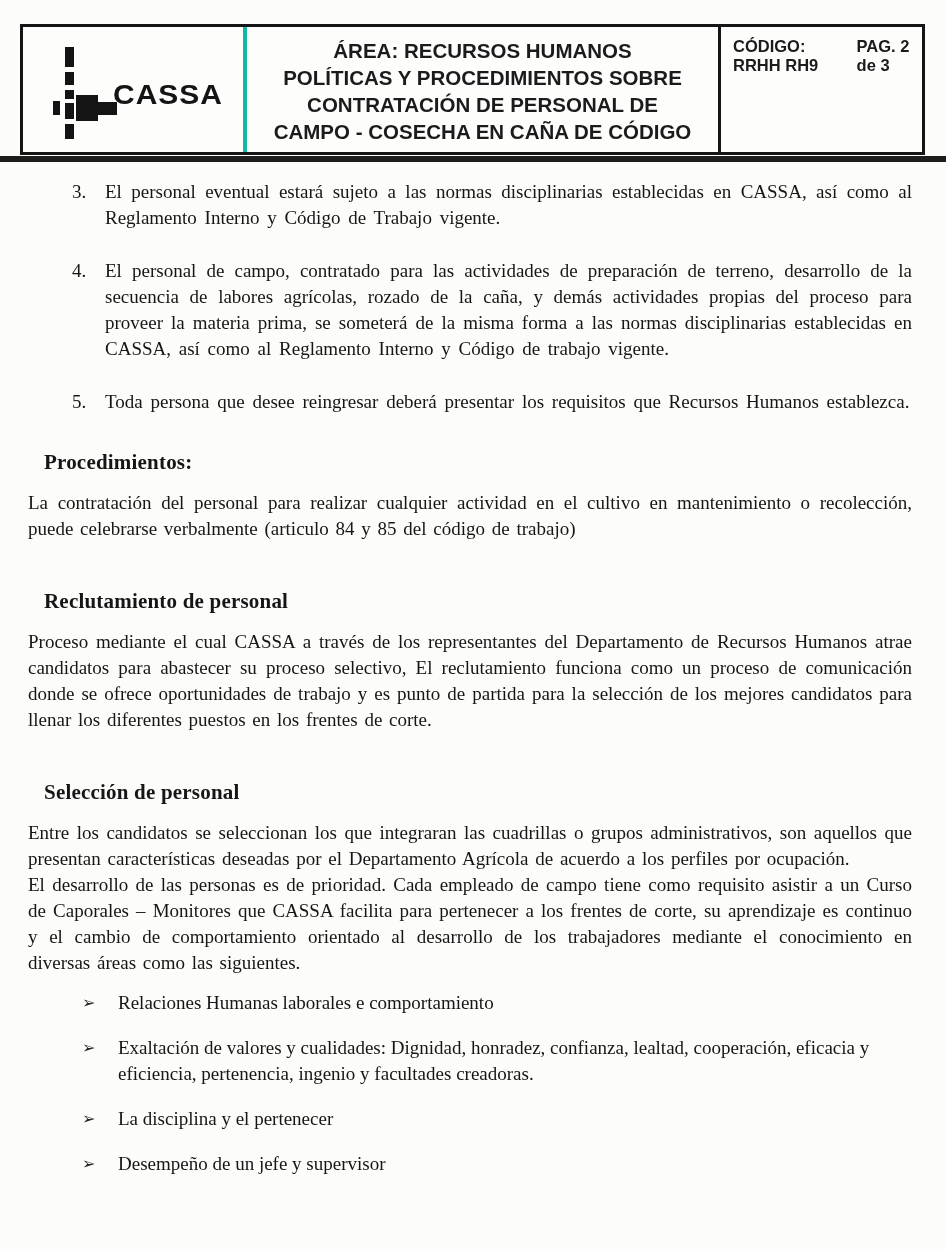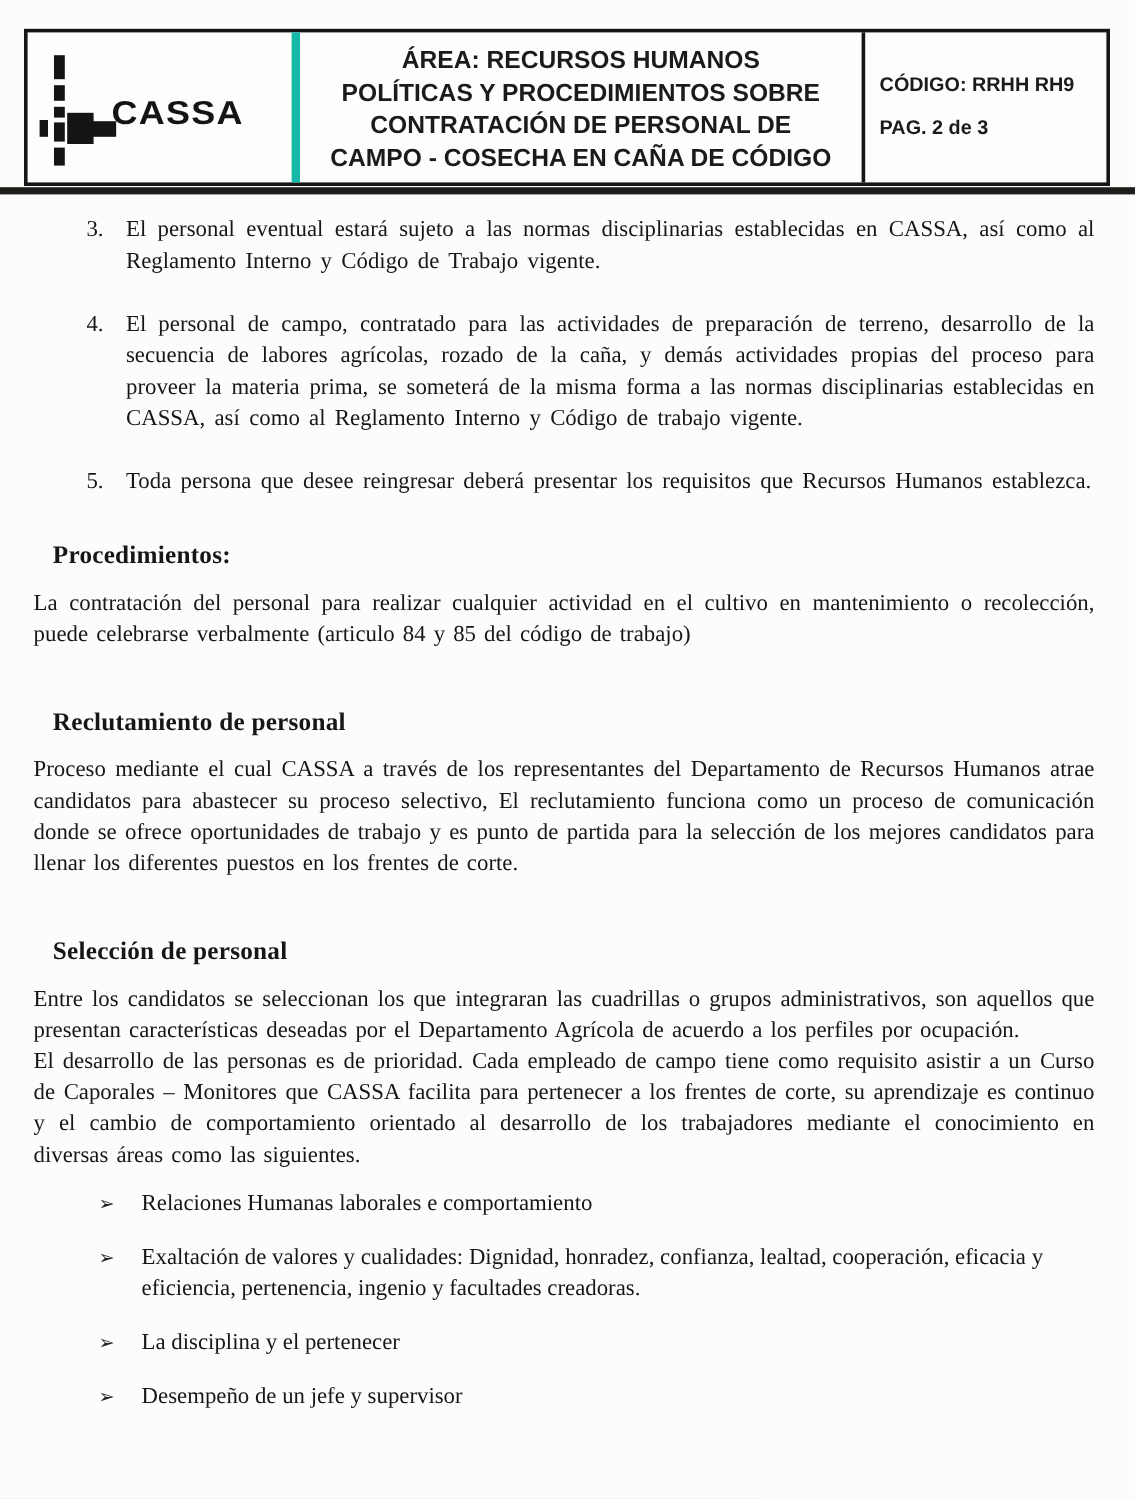--- a/index.html
+++ b/index.html
@@ -19,54 +19,55 @@
     display: grid;
     grid-template-columns: 220px 1fr 201px;
     margin: 24px 21px 0 20px;
     border: 3px solid #151515;
     height: 131px;
     background: #fdfdfc;
   }
   .logo-cell {
     display: flex;
     align-items: center;
+    justify-content: center;
     padding-top: 10px;
   }
   .logo-lockup { display: flex; align-items: center; }
   .logo-text {
     font-family: "Liberation Sans", "DejaVu Sans", sans-serif;
     font-weight: bold;
     font-size: 30px;
     letter-spacing: 1px;
     transform: scaleY(0.92);
     margin-left: -4px;
     color: #141414;
   }
   .title-cell {
-    border-left: 7px solid #14b8a6;
+    border-left: 4px solid #14b8a6;
     border-right: 3px solid #151515;
     text-align: center;
     font-family: "Liberation Sans", "DejaVu Sans", sans-serif;
     font-weight: bold;
     font-size: 20.5px;
     line-height: 27px;
     padding: 9px 6px 6px;
     color: #1b1b1b;
     display: flex;
     flex-direction: column;
     justify-content: center;
   }
   .code-cell {
     font-family: "Liberation Sans", "DejaVu Sans", sans-serif;
     font-weight: 600;
     font-size: 16.5px;
     color: #1b1b1b;
     padding: 10px 6px 10px 12px;
     display: flex;
-    flex-direction: column;
+    flex-direction: row;
     justify-content: center;
     gap: 17px;
   }
   .header-separator {
     width: 946px;
     height: 6px;
     background: #1d1d1b;
     margin-top: 1px;
   }
   

